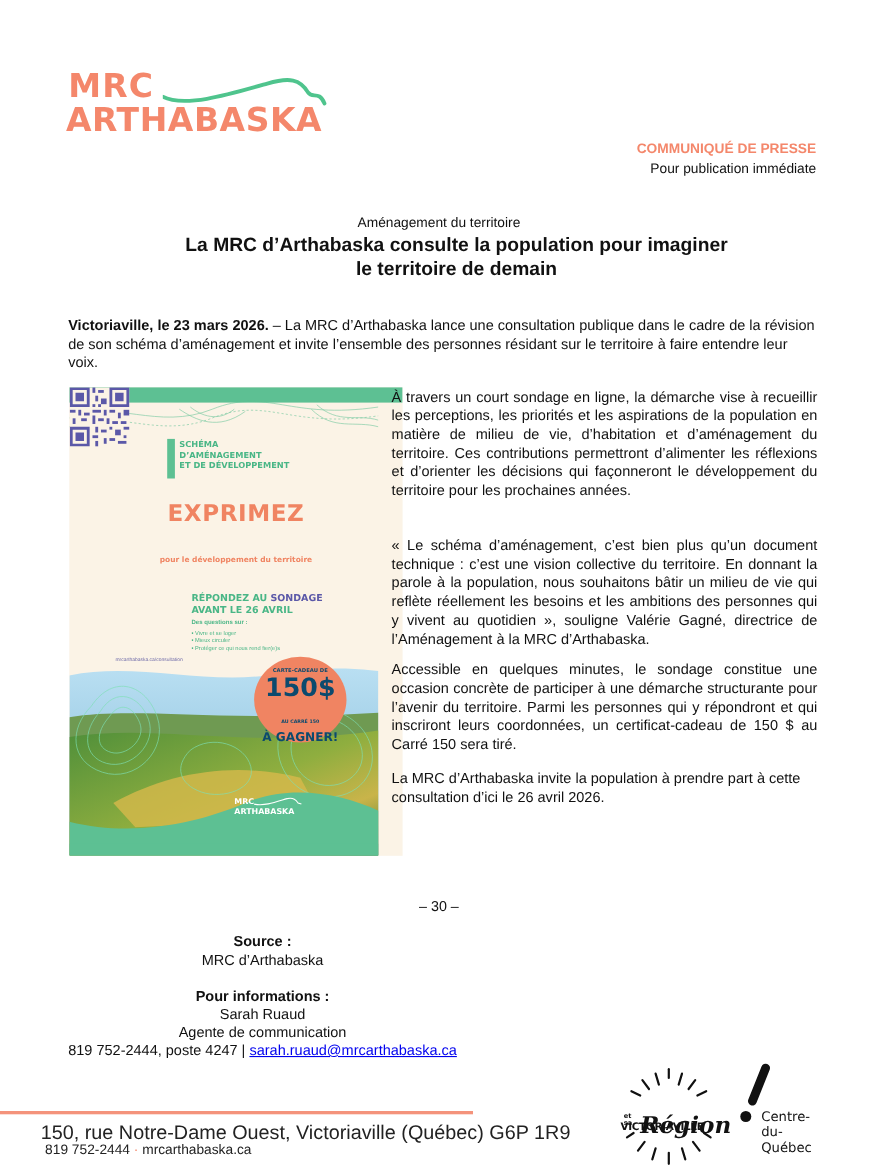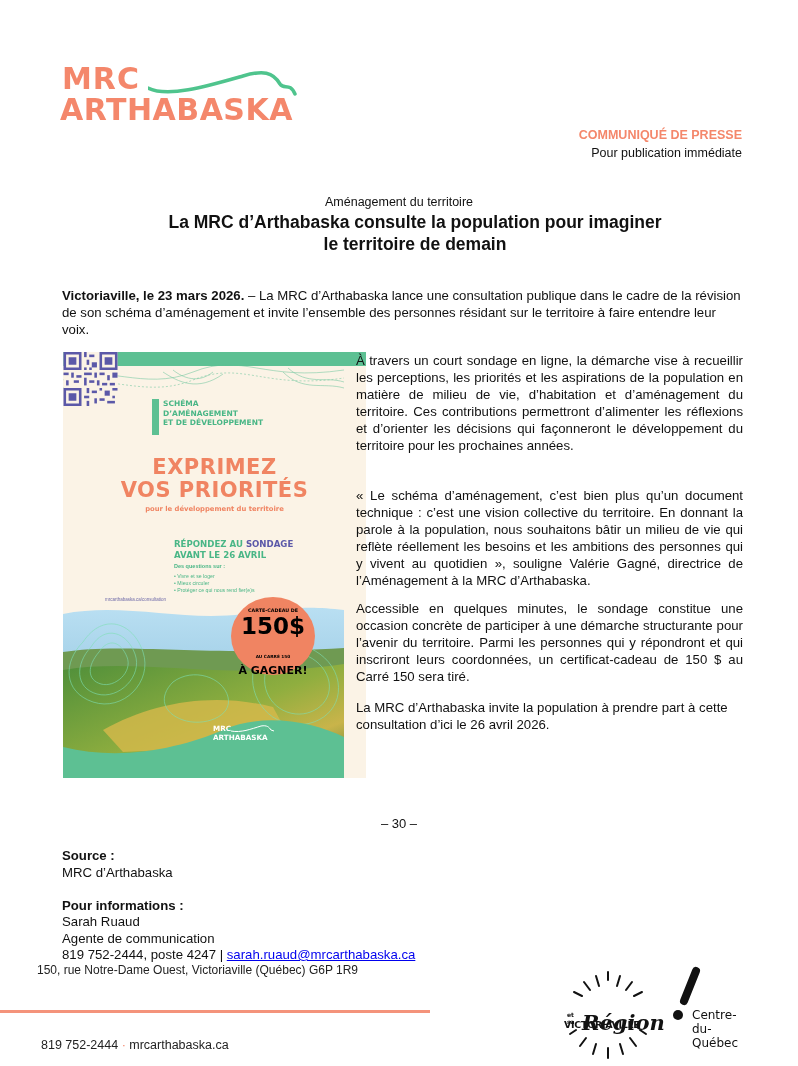--- a/index.html
+++ b/index.html
@@ -30,42 +30,42 @@
   .p-rev { position: absolute; left: 89px; top: 47px; width: 7px; height: 36px; background: #5dc093; }
   .p-schema { position: absolute; left: 100px; top: 47px; font-family: "DejaVu Sans", sans-serif; font-weight: bold; font-size: 7.5px; line-height: 9.5px; color: #49b686; }
   .p-exprimez { position: absolute; left: 0; width: 100%; top: 104px; text-align: center; font-family: "DejaVu Sans", sans-serif; font-weight: bold; font-size: 21px; line-height: 23px; color: #f08462; letter-spacing: 0.5px; }
   .p-pour { position: absolute; left: 0; width: 100%; top: 153px; text-align: center; font-family: "DejaVu Sans", sans-serif; font-weight: bold; font-size: 6.8px; color: #f08462; }
   .p-qr { position: absolute; left: 43px; top: 186px; width: 55px; height: 54px; }
   .p-qrurl { position: absolute; left: 42px; top: 245px; font-size: 4.5px; color: #6e6aa8; }
   .p-repondez { position: absolute; left: 111px; top: 187px; font-family: "DejaVu Sans", sans-serif; font-weight: bold; font-size: 8.6px; line-height: 11px; color: #49b686; }
   .p-repondez .sond { color: #5b58a8; }
   .p-desq { position: absolute; left: 111px; top: 211px; font-size: 5.5px; font-weight: bold; color: #49b686; }
   .p-list { position: absolute; left: 111px; top: 221px; font-size: 5.2px; line-height: 7px; color: #49b686; list-style: none; }
-  .p-badge { position: absolute; left: 168px; top: 245px; width: 84px; height: 78px; border-radius: 50%; background: #f08462; color: #000000; text-align: center; font-family: "DejaVu Sans", sans-serif; font-weight: bold; }
+  .p-badge { position: absolute; left: 168px; top: 245px; width: 84px; height: 78px; border-radius: 50%; background: #f08462; color: #0c4a6e; text-align: center; font-family: "DejaVu Sans", sans-serif; font-weight: bold; }
   .p-badge .b1 { position: absolute; width: 100%; top: 11px; font-size: 4.8px; }
   .p-badge .b2 { position: absolute; width: 100%; top: 17px; font-size: 23px; line-height: 24px; }
   .p-badge .b3 { position: absolute; width: 100%; top: 42px; font-size: 11px; margin-top: 25px; }
   .p-badge .b4 { position: absolute; width: 100%; top: 57px; font-size: 4.3px; }
   .p-logo { position: absolute; left: 150px; top: 373px; font-family: "DejaVu Sans", sans-serif; font-weight: bold; font-size: 7.2px; line-height: 8.5px; color: #fff; }
 
   .col { position: absolute; left: 356px; width: 387px; font-size: 13.2px; line-height: 17px; }
   .col p { text-align: justify; }
   .col-1 { top: 352px; }
   .col-2 { top: 487px; }
   .col-3 { top: 600px; }
   .col-4 { top: 699px; }
   .col-4 p { text-align: left; }
   a.link { color: #1a0dab; text-decoration: underline; color: #0000ee; }
 
   .thirty { position: absolute; left: 0; width: 798px; top: 816px; text-align: center; font-size: 13px; }
-  .contact { position: absolute; left: 62px; top: 848px; font-size: 13.2px; line-height: 16.5px; }
+  .contact { position: absolute; left: 62px; top: 848px; font-size: 13.2px; line-height: 16.5px; text-align: center; }
   .contact b { font-weight: bold; }
 
   .footer-rule { position: absolute; left: 0; top: 1010px; width: 430px; height: 3px; background: #f4937b; }
-  .addr1 { position: absolute; left: 37px; top: 963px; font-size: 12px; color: #222; }
+  .addr1 { position: absolute; left: 37px; top: 1019px; font-size: 18px; color: #222; }
   .addr2 { position: absolute; left: 41px; top: 1038px; font-size: 12.5px; color: #222; }
   .addr2 .dot { color: #f4876b; }
 
   .vr-logo { position: absolute; left: 562px; top: 968px; width: 92px; height: 92px; }
   .vr-text1 { position: absolute; left: 564px; top: 1000px; font-family: "DejaVu Sans", sans-serif; font-weight: bold; font-size: 9.5px; letter-spacing: -0.3px; margin-top: 19px; }
   .vr-text2 { position: absolute; left: 582px; top: 1010px; font-family: "DejaVu Serif", serif; font-weight: bold; font-style: italic; font-size: 21px; }
   .vr-etsa { position: absolute; left: 567px; top: 1012px; font-family: "DejaVu Sans", sans-serif; font-weight: bold; font-size: 6px; line-height: 6.5px; }
   .cdq-mark { position: absolute; left: 666px; top: 965px; width: 40px; height: 60px; }
   .cdq-text { position: absolute; left: 692px; top: 1008px; font-family: "DejaVu Sans", sans-serif; font-weight: normal; font-size: 12px; line-height: 14px; }
 </style>
@@ -135,21 +135,20 @@
   </svg>
 
   <div class="p-rev"></div>
   <div class="p-schema">
     <div>SCHÉMA</div>
     <div>D’AMÉNAGEMENT</div>
     <div>ET DE DÉVELOPPEMENT</div>
   </div>
   <div class="p-exprimez">
     <div>EXPRIMEZ</div>
-    <div>VOS PRIORITÉS</div>
   </div>
   <div class="p-pour">pour le développement du territoire</div>
 
   <svg class="p-qr" viewBox="0 0 21 21">
     <rect x="0" y="0" width="21" height="21" fill="#fbf3e6"></rect>
     <g fill="#5b58a8">
       <path d="M0 0h7v7h-7zM1 1v5h5v-5zM2 2h3v3h-3z" fill-rule="evenodd"></path>
       <path d="M14 0h7v7h-7zM15 1v5h5v-5zM16 2h3v3h-3z" fill-rule="evenodd"></path>
       <path d="M0 14h7v7h-7zM1 15v5h5v-5zM2 16h3v3h-3z" fill-rule="evenodd"></path>
       <rect x="8" y="0" width="1" height="2"></rect>

